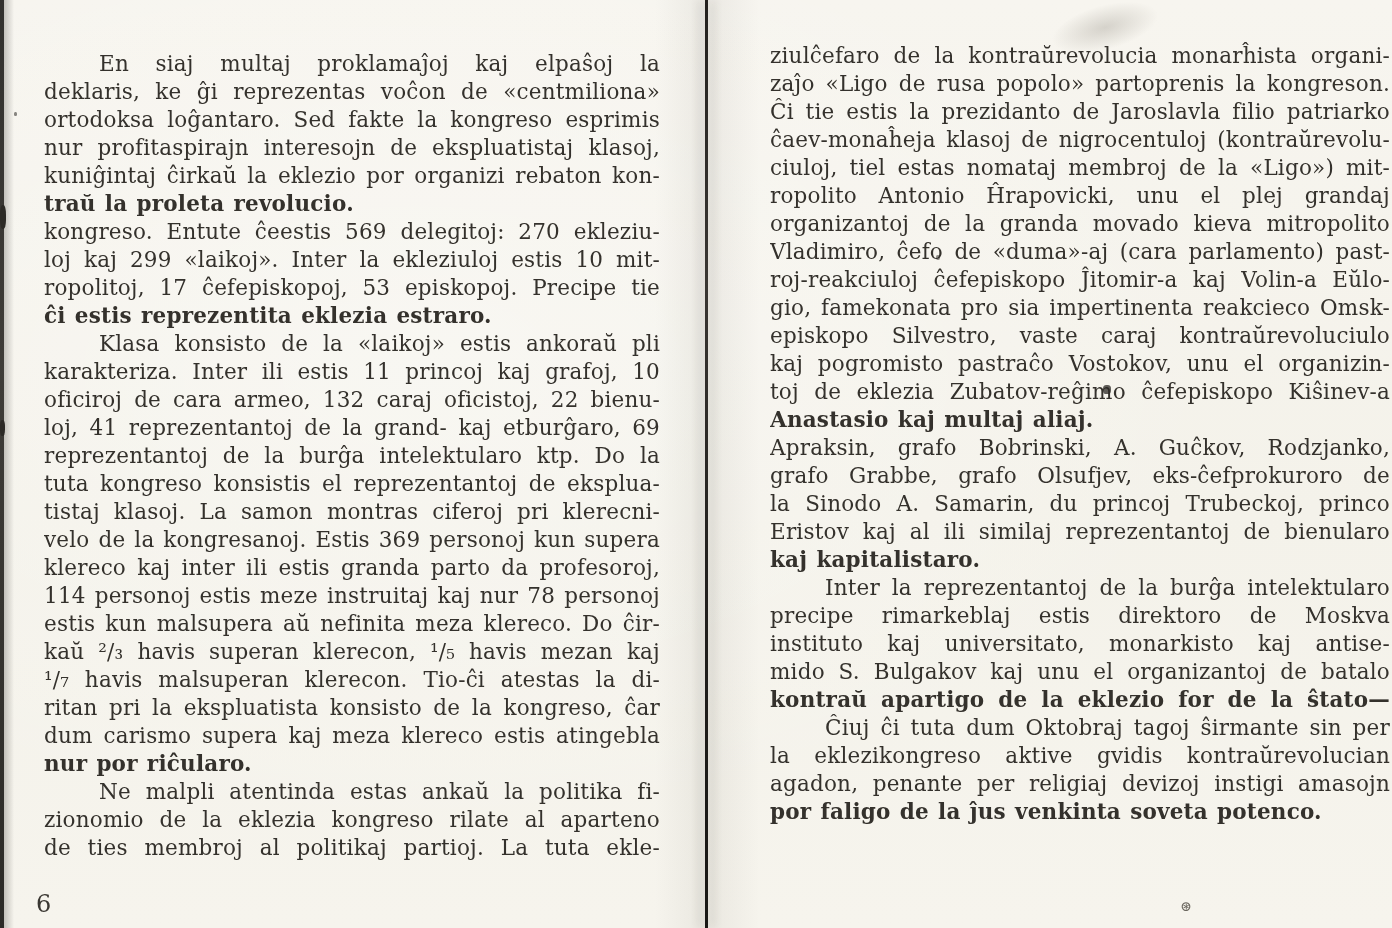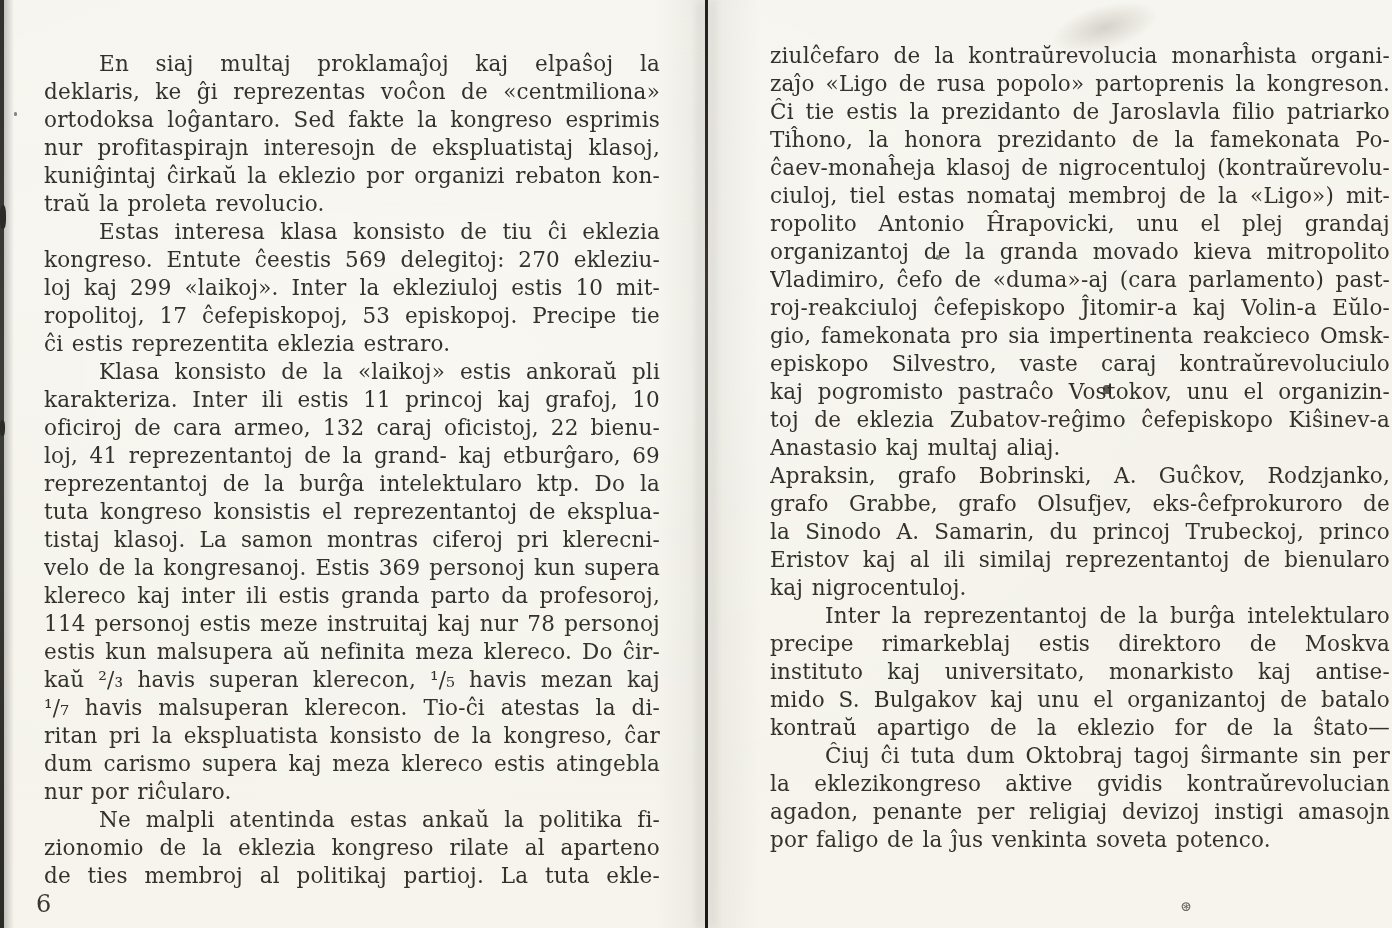--- a/index.html
+++ b/index.html
@@ -52,21 +52,21 @@
   .paragraph { margin: 0; }
   .line {
     height: 28px;
     line-height: 28px;
     text-align: justify;
     text-align-last: justify;
     overflow: hidden;
     white-space: normal;
   }
   .line.indent { padding-left: 55px; }
-  .line.last { text-align-last: left; }
+  .line.last { text-align-last: left; font-weight: bold; }
   .page-number {
     position: absolute;
     font-size: 24px;
     color: #3a3732;
   }
   .page-number-left  { left: 36px;  top: 890px; }
   
   .smudge {
     position: absolute; left: 1050px; top: 5px; width: 110px; height: 45px;
     background: radial-gradient(ellipse at 50% 50%, rgba(150,145,135,0.35), rgba(150,145,135,0) 70%);
@@ -96,21 +96,20 @@
     <div class="page-text">
         <div class="paragraph">
           <div class="line indent">En siaj multaj proklamaĵoj kaj elpaŝoj la kongreso</div>
           <div class="line">deklaris, ke ĝi reprezentas voĉon de «centmiliona»</div>
           <div class="line">ortodoksa loĝantaro. Sed fakte la kongreso esprimis</div>
           <div class="line">nur profitaspirajn interesojn de ekspluatistaj klasoj,</div>
           <div class="line">kuniĝintaj ĉirkaŭ la eklezio por organizi rebaton kon-</div>
           <div class="line last">traŭ la proleta revolucio.</div>
         </div>
         <div class="paragraph">
-          <div class="line indent">Estas interesa klasa konsisto de tiu ĉi eklezia</div>
           <div class="line">kongreso. Entute ĉeestis 569 delegitoj: 270 ekleziu-</div>
           <div class="line">loj kaj 299 «laikoj». Inter la ekleziuloj estis 10 mit-</div>
           <div class="line">ropolitoj, 17 ĉefepiskopoj, 53 episkopoj. Precipe tie</div>
           <div class="line last">ĉi estis reprezentita eklezia estraro.</div>
         </div>
         <div class="paragraph">
           <div class="line indent">Klasa konsisto de la «laikoj» estis ankoraŭ pli</div>
           <div class="line">karakteriza. Inter ili estis 11 princoj kaj grafoj, 10</div>
           <div class="line">oficiroj de cara armeo, 132 caraj oficistoj, 22 bienu-</div>
           <div class="line">loj, 41 reprezentantoj de la grand- kaj etburĝaro, 69</div>
@@ -139,39 +138,38 @@
   <div class="gutter-shade-left"></div>
   <div class="gutter"></div>
   <div class="gutter-shade-right"></div>
 
   <div class="page page-right">
     <div class="page-text">
         <div class="paragraph">
           <div class="line">ziulĉefaro de la kontraŭrevolucia monarĥista organi-</div>
           <div class="line">zaĵo «Ligo de rusa popolo» partoprenis la kongreson.</div>
           <div class="line">Ĉi tie estis la prezidanto de Jaroslavla filio patriarko</div>
-          <div class="line">Tiĥono, la honora prezidanto de la famekonata Po-</div>
           <div class="line">ĉaev-monaĥeja klasoj de nigrocentuloj (kontraŭrevolu-</div>
           <div class="line">ciuloj, tiel estas nomataj membroj de la «Ligo») mit-</div>
           <div class="line">ropolito Antonio Ĥrapovicki, unu el plej grandaj</div>
           <div class="line">organizantoj de la granda movado kieva mitropolito</div>
           <div class="line">Vladimiro, ĉefo de «duma»-aj (cara parlamento) past-</div>
           <div class="line">roj-reakciuloj ĉefepiskopo Ĵitomir-a kaj Volin-a Eŭlo-</div>
           <div class="line">gio, famekonata pro sia impertinenta reakcieco Omsk-a</div>
           <div class="line">episkopo Silvestro, vaste caraj kontraŭrevoluciulo</div>
           <div class="line">kaj pogromisto pastraĉo Vostokov, unu el organizin-</div>
           <div class="line">toj de eklezia Zubatov-reĝimo ĉefepiskopo Kiŝinev-a</div>
           <div class="line last">Anastasio kaj multaj aliaj.</div>
         </div>
         <div class="paragraph">
           <div class="line">Apraksin, grafo Bobrinski, A. Guĉkov, Rodzjanko,</div>
           <div class="line">grafo Grabbe, grafo Olsufjev, eks-ĉefprokuroro de</div>
           <div class="line">la Sinodo A. Samarin, du princoj Trubeckoj, princo</div>
           <div class="line">Eristov kaj al ili similaj reprezentantoj de bienularo</div>
-          <div class="line last">kaj nigrocentuloj.</div>
+          <div class="line last">kaj kapitalistaro.</div>
         </div>
         <div class="paragraph">
           <div class="line indent">Inter la reprezentantoj de la burĝa intelektularo</div>
           <div class="line">precipe rimarkeblaj estis direktoro de Moskva komerca</div>
           <div class="line">instituto kaj universitato, monarkisto kaj antise-</div>
           <div class="line">mido S. Bulgakov kaj unu el organizantoj de batalo</div>
           <div class="line last">kontraŭ apartigo de la eklezio for de la ŝtato—Kuznecov.</div>
         </div>
         <div class="paragraph">
           <div class="line indent">Ĉiuj ĉi tuta dum Oktobraj tagoj ŝirmante sin per</div>

